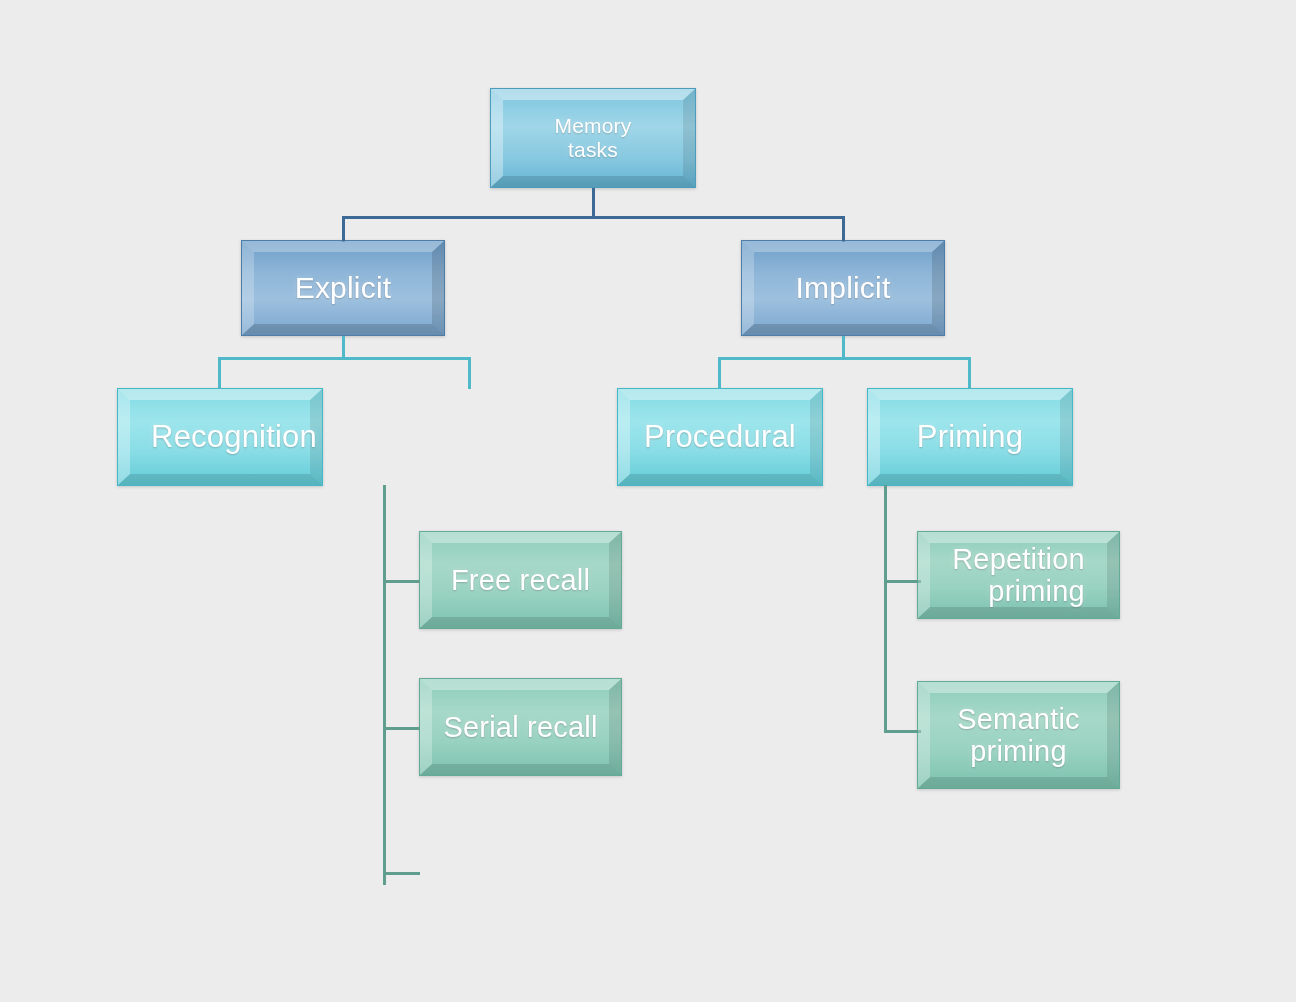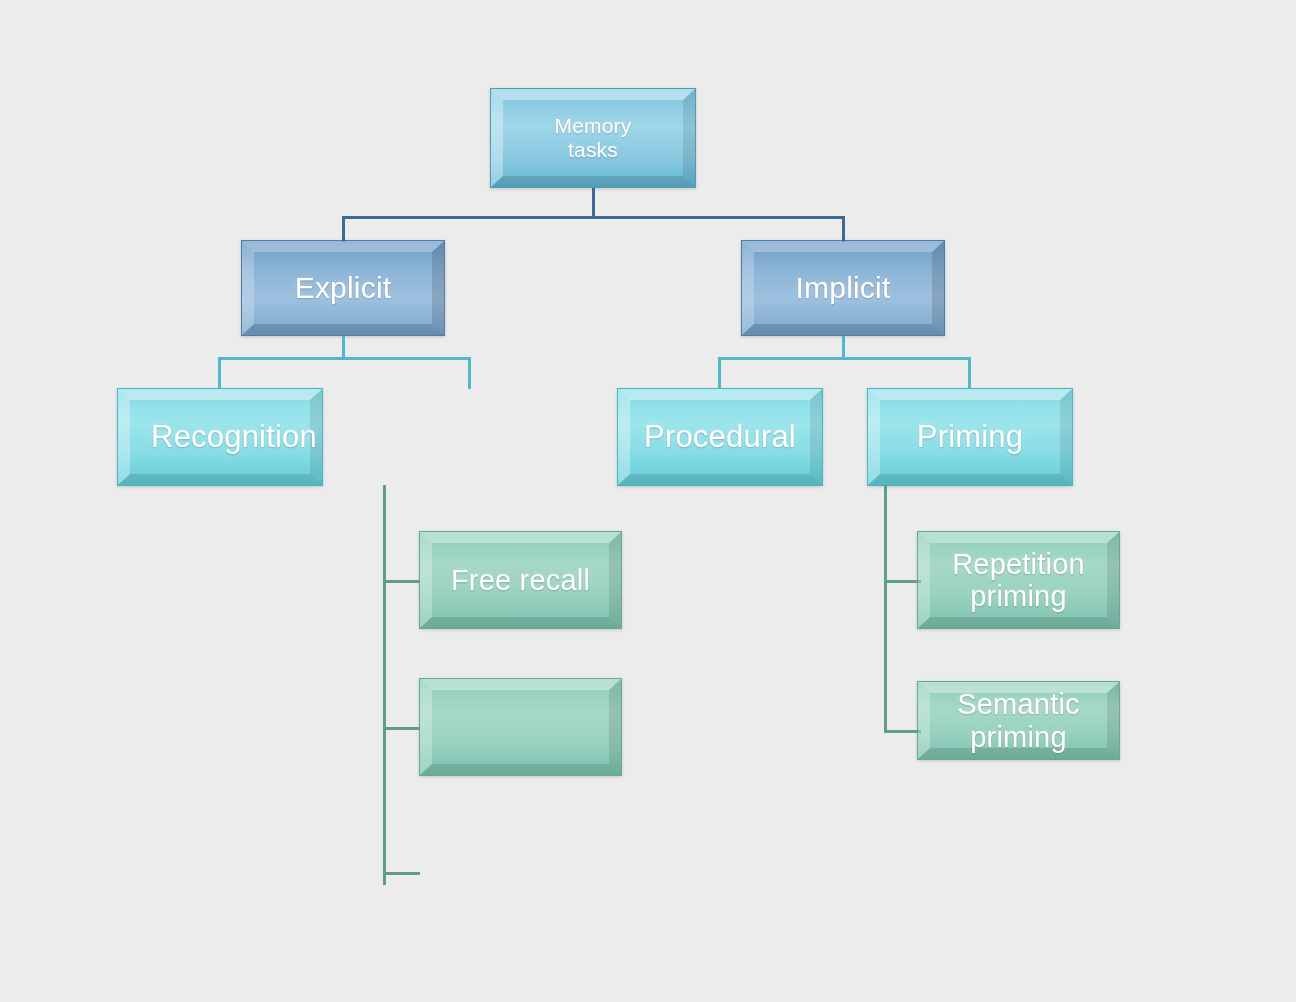--- a/index.html
+++ b/index.html
@@ -174,32 +174,33 @@
     <span class="label">Priming</span>
   </div>
 
   <div class="node lvl4" style="left:419px; top:531px; width:203px; height:98px;">
     <span class="bevel"></span>
     <span class="label">Free recall</span>
   </div>
 
   <div class="node lvl4" style="left:419px; top:678px; width:203px; height:98px;">
     <span class="bevel"></span>
-  </div>
-
-
-  <div class="node lvl4" style="left:917px; top:531px; width:203px; height:98px;">
+    <span class="label">Serial recall</span>
+  </div>
+
+
+  <div class="node lvl4" style="left:917px; top:531px; width:203px; height:88px;text-align:right;">
     <span class="bevel"></span>
     <span class="label">
       <span>Repetition</span><br>
       <span>priming</span>
     </span>
   </div>
 
-  <div class="node lvl4" style="left:917px; top:681px; width:203px; height:79px;">
+  <div class="node lvl4" style="left:917px; top:681px; width:203px; height:108px;">
     <span class="bevel"></span>
     <span class="label">
       <span>Semantic</span><br>
       <span>priming</span>
     </span>
   </div>
 
 </div>
 
 </body></html>

